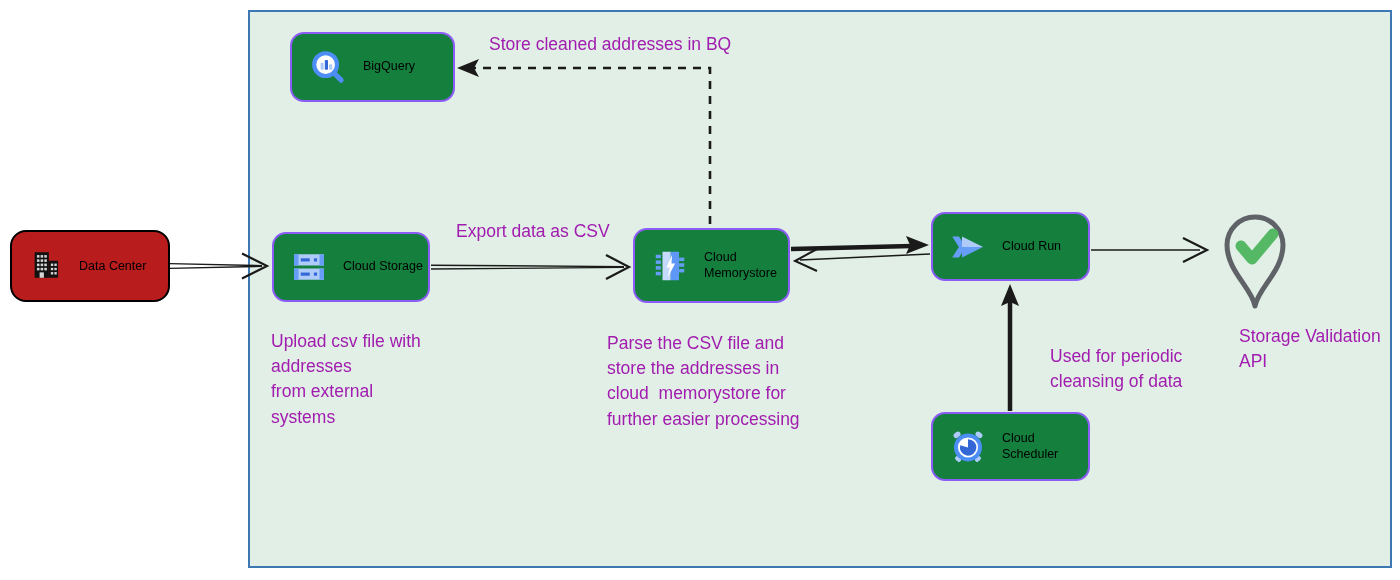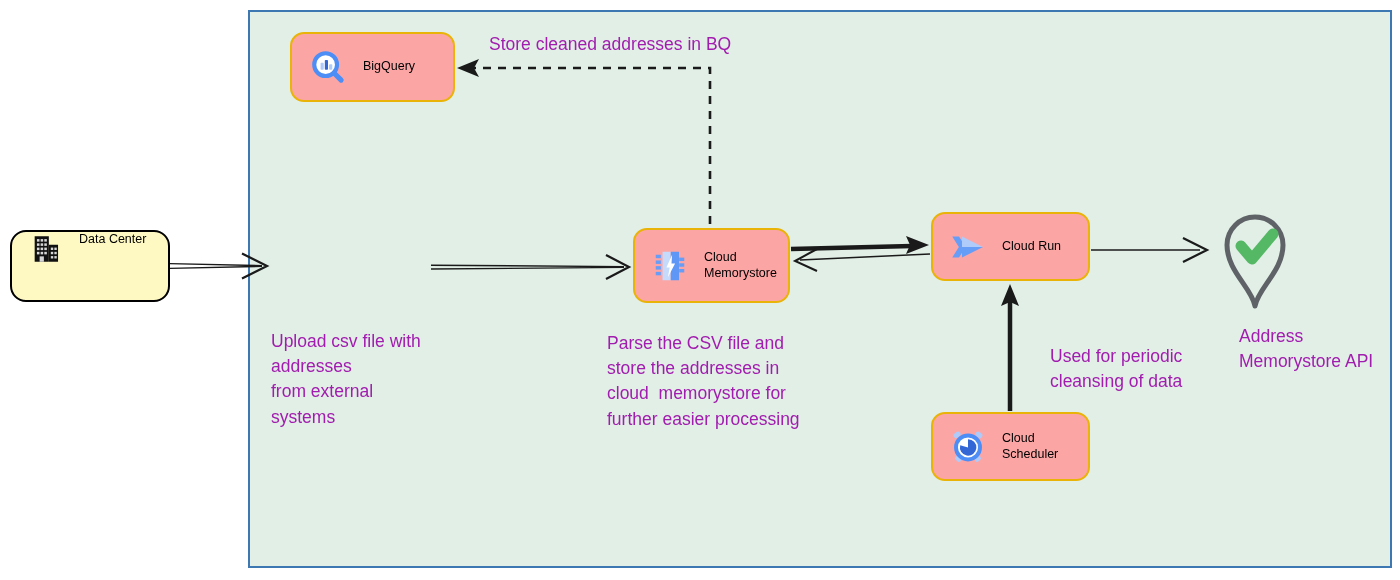--- a/index.html
+++ b/index.html
@@ -11,37 +11,37 @@
   .canvas { position:absolute; inset:0; width:1400px; height:580px; }
 
   .container-box {
     position:absolute; left:248px; top:10px; width:1144px; height:558px;
     background:#e1efe6; border:2px solid #3d78b3;
   }
 
   .arrow-layer { position:absolute; left:0; top:0; width:1400px; height:580px; pointer-events:none; }
 
   .node {
-    position:absolute; background:#fca5a5; border:2px solid #eab308; border-radius:14px;
+    position:absolute; background:#15803d; border:2px solid #8b5cf6; border-radius:14px;
     display:flex; align-items:center; gap:16px; padding-left:17px;
     font-size:12.5px; color:#000;
   }
   .node .icon { flex:0 0 auto; display:flex; }
   .node .label { line-height:1.25; }
 
   .node-bigquery      { left:290px; top:32px;  width:165px; height:70px; }
   .node-storage       { left:272px; top:232px; width:158px; height:70px; }
   .node-memorystore   { left:633px; top:228px; width:157px; height:75px; }
   .node-cloudrun      { left:931px; top:212px; width:159px; height:69px; }
   .node-scheduler     { left:931px; top:412px; width:159px; height:69px; }
 
   .node-datacenter {
     position:absolute; left:10px; top:230px; width:160px; height:72px;
-    background:#fef9c3; border:2px solid #000000; border-radius:16px;
-    display:flex; gap:16px; padding-left:17px;
+    background:#b91c1c; border:2px solid #000000; border-radius:16px;
+    display:flex; align-items:center; gap:16px; padding-left:17px;
     font-size:12.5px; color:#000;
   }
 
   .pin-wrap { position:absolute; left:1218px; top:208px; width:74px; height:102px; }
 
   .ann {
     position:absolute; color:#a21caf; font-size:17.5px; line-height:1.44;
     white-space:pre-wrap;
   }
   .ann-store-bq   { left:489px;  top:32px; }
@@ -137,20 +137,37 @@
         <circle cx="10.5" cy="10.5" r="7.2" fill="#fff" stroke="#4c8df6" stroke-width="2.6"></circle>
         <rect x="7.3" y="9.3" width="2" height="4.4" rx="0.5" fill="#aecbfa"></rect>
         <rect x="10.0" y="7.6" width="2" height="6.1" rx="0.5" fill="#3367d6"></rect>
         <rect x="12.7" y="10.3" width="2" height="3.4" rx="0.5" fill="#aecbfa"></rect>
         <line x1="15.8" y1="15.8" x2="20.3" y2="20.3" stroke="#4c8df6" stroke-width="3.2" stroke-linecap="round"></line>
       </svg>
     </span>
     <span class="label">BigQuery</span>
   </div>
 
+  <div class="node node-storage">
+    <span class="icon">
+      <svg width="36" height="36" viewBox="0 0 24 24">
+        <rect x="2" y="3.5" width="20" height="7.5" fill="#aecbfa"></rect>
+        <rect x="2" y="3.5" width="3" height="7.5" fill="#669df6"></rect>
+        <rect x="19" y="3.5" width="3" height="7.5" fill="#669df6"></rect>
+        <rect x="6.5" y="6.2" width="6" height="2.1" fill="#3367d6"></rect>
+        <rect x="15.3" y="6.2" width="2.1" height="2.1" fill="#3367d6"></rect>
+        <rect x="2" y="13" width="20" height="7.5" fill="#aecbfa"></rect>
+        <rect x="2" y="13" width="3" height="7.5" fill="#669df6"></rect>
+        <rect x="19" y="13" width="3" height="7.5" fill="#669df6"></rect>
+        <rect x="6.5" y="15.7" width="6" height="2.1" fill="#3367d6"></rect>
+        <rect x="15.3" y="15.7" width="2.1" height="2.1" fill="#3367d6"></rect>
+      </svg>
+    </span>
+    <span class="label">Cloud Storage</span>
+  </div>
 
   <div class="node node-memorystore">
     <span class="icon">
       <svg width="36" height="36" viewBox="0 0 24 24">
         <g fill="#669df6">
           <rect x="2.5" y="4.5" width="3.4" height="2.3"></rect>
           <rect x="2.5" y="8.3" width="3.4" height="2.3"></rect>
           <rect x="2.5" y="12.1" width="3.4" height="2.3"></rect>
           <rect x="2.5" y="15.9" width="3.4" height="2.3"></rect>
           <rect x="18.1" y="6.4" width="3.4" height="2.3"></rect>
@@ -193,25 +210,26 @@
   </div>
 
   <div class="pin-wrap">
     <svg width="74" height="102" viewBox="0 0 74 102">
       <path d="M37,98 C34,80 9,63 9,37 a28,28 0 1,1 56,0 C65,63 40,80 37,98 Z" fill="none" stroke="#5f6368" stroke-width="5" stroke-linejoin="round"></path>
       <polyline points="23,38 34,51 55,26" fill="none" stroke="#55b865" stroke-width="11" stroke-linecap="round" stroke-linejoin="round"></polyline>
     </svg>
   </div>
 
   <div class="ann ann-store-bq">Store cleaned addresses in BQ</div>
+  <div class="ann ann-export-csv">Export data as CSV</div>
   <div class="ann ann-parse">Parse the CSV file and
 store the addresses in
 cloud  memorystore for
 further easier processing</div>
   <div class="ann ann-upload">Upload csv file with
 addresses
 from external
 systems</div>
   <div class="ann ann-scheduler">Used for periodic
 cleansing of data</div>
-  <div class="ann ann-avapi">Address Memorystore API</div>
+  <div class="ann ann-avapi">Storage Validation API</div>
 
 </div>
 
 </body></html>

